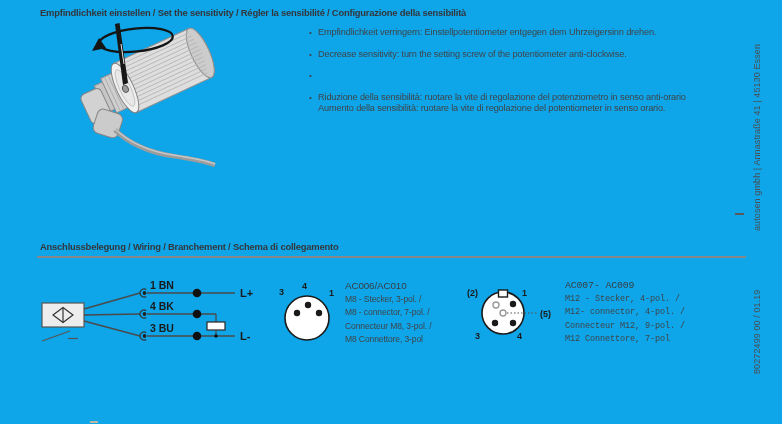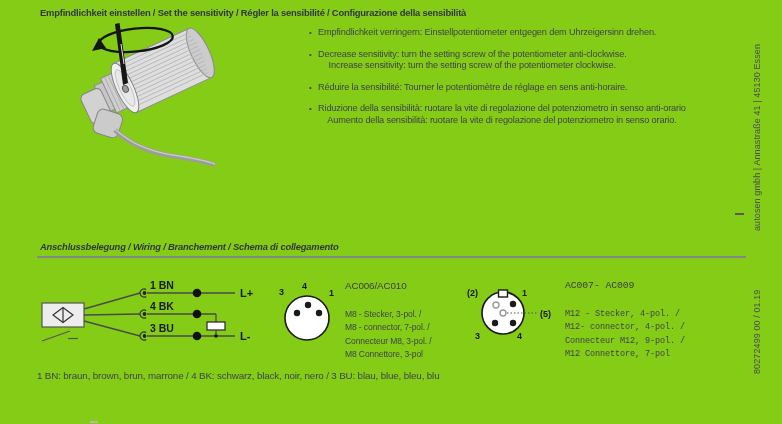--- a/index.html
+++ b/index.html
@@ -1,33 +1,33 @@
 <!DOCTYPE html>
 <html><head>
 <meta charset="utf-8">
 <style>
   html,body{margin:0;padding:0;background:#ffffff;}
   #page{
-    position:relative;width:782px;height:424px;background:#84cc16;overflow:hidden;
+    position:relative;width:782px;height:424px;background:#0ea5e9;overflow:hidden;
     font-family:"Liberation Sans",sans-serif;color:#3f4448;
   }
   .abs{position:absolute;}
   .heading{
     font-size:9.4px;font-weight:bold;letter-spacing:-0.2px;color:#33373b;white-space:nowrap;
   }
   #sens-heading{left:40px;top:7px;}
   #bullets{left:309px;top:27px;width:460px;}
   .bullet{display:flex;margin-bottom:10px;font-size:9.2px;line-height:11.5px;letter-spacing:-0.15px;}
   .bullet .marker{width:9px;flex:0 0 9px;font-size:8px;color:#3f4448;}
-  .bullet .lines{white-space:nowrap;text-align:center;}
-  #wiring-heading{left:40px;top:241px;font-style:italic;}
+  .bullet .lines{white-space:nowrap;}
+  #wiring-heading{left:40px;top:241px;}
   #wiring-rule{left:37px;top:256px;width:709px;height:2px;background:#85878a;}
   #wiring-svg{left:36px;top:268px;}
   .conn-text{line-height:13.2px;font-size:8.5px;letter-spacing:-0.1px;white-space:nowrap;color:#3f4448;}
-  .conn-text .models{font-size:9.8px;margin-bottom:16px;color:#3a3e42;}
+  .conn-text .models{font-size:9.8px;margin-bottom:1px;color:#3a3e42;}
   #m8-text{left:345px;top:279px;}
   #m12-text{left:565px;top:279px;font-family:Liberation Mono, monospace;}
   #legend{left:37px;top:370px;font-size:9.8px;letter-spacing:-0.15px;white-space:nowrap;}
   .vert{
     position:absolute;transform-origin:0 0;transform:rotate(-90deg);
     white-space:nowrap;font-size:9px;color:#4a4e52;letter-spacing:0.1px;
   }
   #margin-company{left:752px;top:231px;}
   #margin-docnum{left:752px;top:374px;}
   #margin-dash{left:735px;top:213px;width:9px;height:2px;background:#5a5a5a;}
@@ -93,34 +93,32 @@
     <div class="bullet">
       <span class="marker">•</span>
       <span class="lines">
         <div>Empfindlichkeit verringern: Einstellpotentiometer entgegen dem Uhrzeigersinn drehen.</div>
       </span>
     </div>
     <div class="bullet">
       <span class="marker">•</span>
       <span class="lines">
         <div>Decrease sensitivity: turn the setting screw of the potentiometer anti-clockwise.</div>
-        <div>Increase sensitivity: turn the setting screw of the potentiometer clockwise.</div>
-      </span>
-    </div>
-    <div class="bullet">
-      <span class="marker">•</span>
-      <span class="lines">
-        <div>Réduire la sensibilité: Tourner le potentiomètre de réglage en sens anti-horaire.</div>
+      </span>
+    </div>
+    <div class="bullet">
+      <span class="marker">•</span>
+      <span class="lines">
       </span>
     </div>
     <div class="bullet">
       <span class="marker">•</span>
       <span class="lines">
         <div>Riduzione della sensibilità: ruotare la vite di regolazione del potenziometro in senso anti-orario</div>
-        <div>Aumento della sensibilità: ruotare la vite di regolazione del potenziometro in senso orario.</div>
+        <div>Aumento della sensibilità: ruotare la vite di regolazione del potentiometer in senso orario.</div>
       </span>
     </div>
   </div>
 
   <div id="wiring-heading" class="abs heading">Anschlussbelegung / Wiring / Branchement / Schema di collegamento</div>
   <div id="wiring-rule" class="abs"></div>
 
   <svg id="wiring-svg" class="abs" width="710" height="100" viewBox="0 0 710 100">
 
     <g>
@@ -205,20 +203,19 @@
     <div>M8 Connettore, 3-pol</div>
   </div>
   <div id="m12-text" class="abs conn-text">
     <div class="models">AC007- AC009</div>
     <div>M12 - Stecker, 4-pol. /</div>
     <div>M12- connector, 4-pol. /</div>
     <div>Connecteur M12, 9-pol. /</div>
     <div>M12 Connettore, 7-pol</div>
   </div>
 
-  <div id="legend" class="abs">1 BN: braun, brown, brun, marrone / 4 BK: schwarz, black, noir, nero / 3 BU: blau, blue, bleu, blu</div>
 
   <div id="margin-company" class="vert">autosen gmbh | Annastraße 41 | 45130 Essen</div>
   <div id="margin-docnum" class="vert">80272499  00 / 01.19</div>
   <div id="margin-dash" class="abs"></div>
   <div id="bottom-mark" class="abs"></div>
 
 </div>
 
 </body></html>

